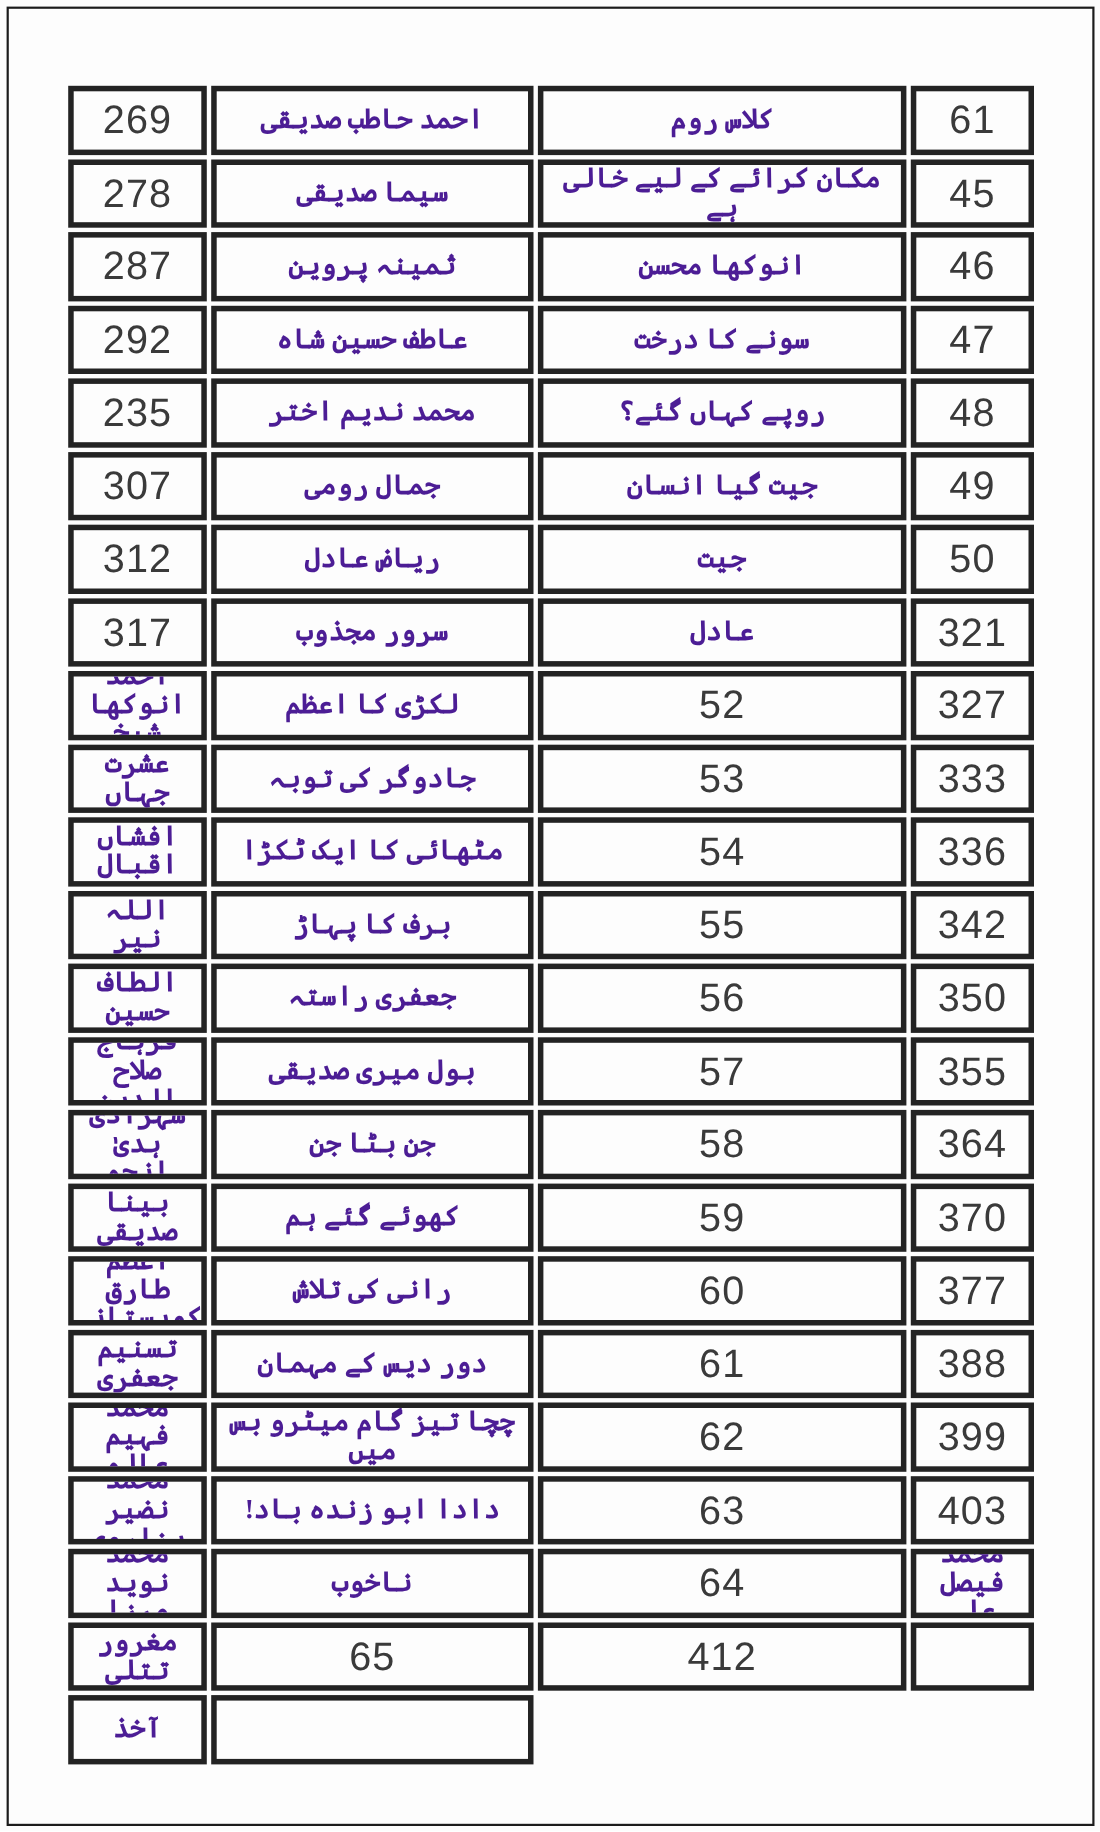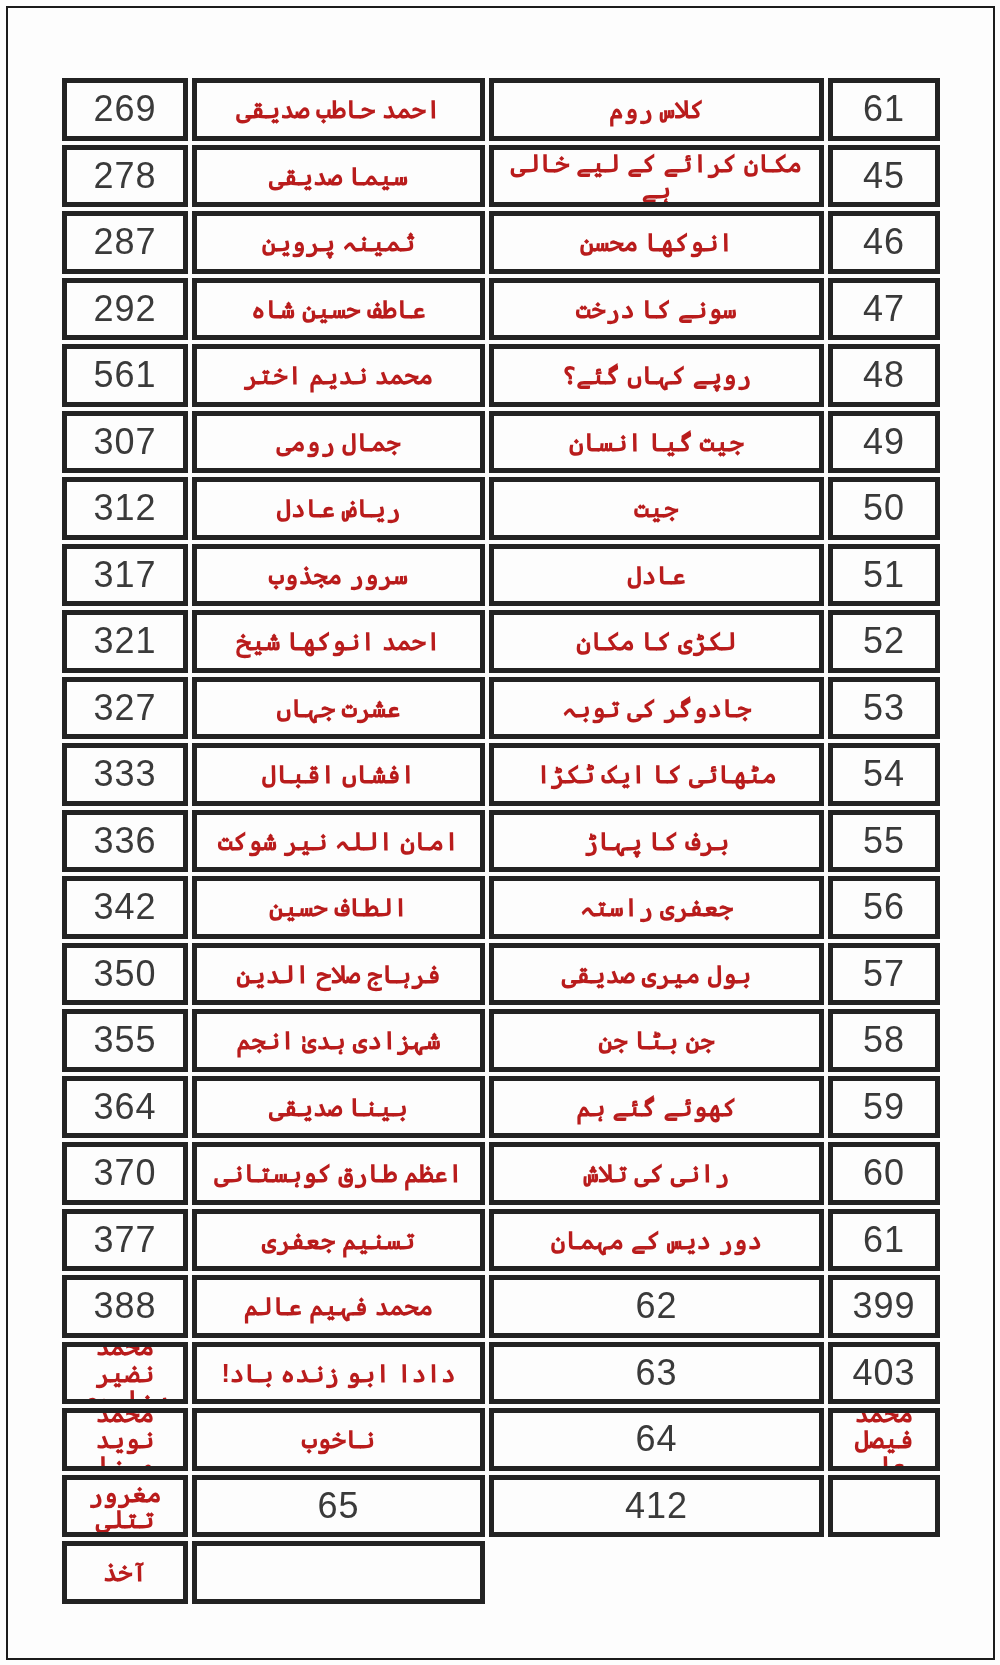--- a/index.html
+++ b/index.html
@@ -46,24 +46,24 @@
     overflow: hidden;
   }
   .cell.num {
     font-family: "Liberation Sans", sans-serif;
     font-size: 36px;
     color: #3a3a3a;
     letter-spacing: 1px;
   }
   .cell.urdu {
     direction: rtl;
-    font-family: Liberation Sans, sans-serif;
+    font-family: Liberation Serif, serif;
     font-size: 25px;
     font-weight: bold;
-    color: #b91c1c;
+    color: #4c1d95;
     line-height: 1.05;
     text-align: center;
     padding: 0 6px;
   }
   .cell.title-cell { font-size: 25px; }
 </style>
 </head>
 <body>
 
 <div id="page">
@@ -78,39 +78,38 @@
       <div class="cell urdu title-cell">مکان کرائے کے لیے خالی ہے</div>
       <div class="cell num serial-cell">45</div>
       <div class="cell num page-cell">287</div>
       <div class="cell urdu author-cell">ثمینہ پروین</div>
       <div class="cell urdu title-cell">انوکھا محسن</div>
       <div class="cell num serial-cell">46</div>
       <div class="cell num page-cell">292</div>
       <div class="cell urdu author-cell">عاطف حسین شاہ</div>
       <div class="cell urdu title-cell">سونے کا درخت</div>
       <div class="cell num serial-cell">47</div>
-      <div class="cell num page-cell">561</div>
+      <div class="cell num page-cell">235</div>
       <div class="cell urdu author-cell">محمد ندیم اختر</div>
       <div class="cell urdu title-cell">روپے کہاں گئے؟</div>
       <div class="cell num serial-cell">48</div>
       <div class="cell num page-cell">307</div>
       <div class="cell urdu author-cell">جمال رومی</div>
       <div class="cell urdu title-cell">جیت گیا انسان</div>
       <div class="cell num serial-cell">49</div>
       <div class="cell num page-cell">312</div>
       <div class="cell urdu author-cell">ریاض عادل</div>
       <div class="cell urdu title-cell">جیت</div>
       <div class="cell num serial-cell">50</div>
       <div class="cell num page-cell">317</div>
       <div class="cell urdu author-cell">سرور مجذوب</div>
       <div class="cell urdu title-cell">عادل</div>
-      <div class="cell num serial-cell">51</div>
       <div class="cell num page-cell">321</div>
       <div class="cell urdu author-cell">احمد انوکھا شیخ</div>
-      <div class="cell urdu title-cell">لکڑی کا مکان</div>
+      <div class="cell urdu title-cell">لکڑی کا اعظم</div>
       <div class="cell num serial-cell">52</div>
       <div class="cell num page-cell">327</div>
       <div class="cell urdu author-cell">عشرت جہاں</div>
       <div class="cell urdu title-cell">جادوگر کی توبہ</div>
       <div class="cell num serial-cell">53</div>
       <div class="cell num page-cell">333</div>
       <div class="cell urdu author-cell">افشاں اقبال</div>
       <div class="cell urdu title-cell">مٹھائی کا ایک ٹکڑا</div>
       <div class="cell num serial-cell">54</div>
       <div class="cell num page-cell">336</div>
@@ -136,20 +135,21 @@
       <div class="cell num page-cell">370</div>
       <div class="cell urdu author-cell">اعظم طارق کوہستانی</div>
       <div class="cell urdu title-cell">رانی کی تلاش</div>
       <div class="cell num serial-cell">60</div>
       <div class="cell num page-cell">377</div>
       <div class="cell urdu author-cell">تسنیم جعفری</div>
       <div class="cell urdu title-cell">دور دیس کے مہمان</div>
       <div class="cell num serial-cell">61</div>
       <div class="cell num page-cell">388</div>
       <div class="cell urdu author-cell">محمد فہیم عالم</div>
+      <div class="cell urdu title-cell">چچا تیز گام میٹرو بس میں</div>
       <div class="cell num serial-cell">62</div>
       <div class="cell num page-cell">399</div>
       <div class="cell urdu author-cell">محمد نضیر ہزاروی</div>
       <div class="cell urdu title-cell">دادا ابو زندہ باد!</div>
       <div class="cell num serial-cell">63</div>
       <div class="cell num page-cell">403</div>
       <div class="cell urdu author-cell">محمد نوید مرزا</div>
       <div class="cell urdu title-cell">ناخوب</div>
       <div class="cell num serial-cell">64</div>
       <div class="cell urdu author-cell">محمد فیصل علی</div>

